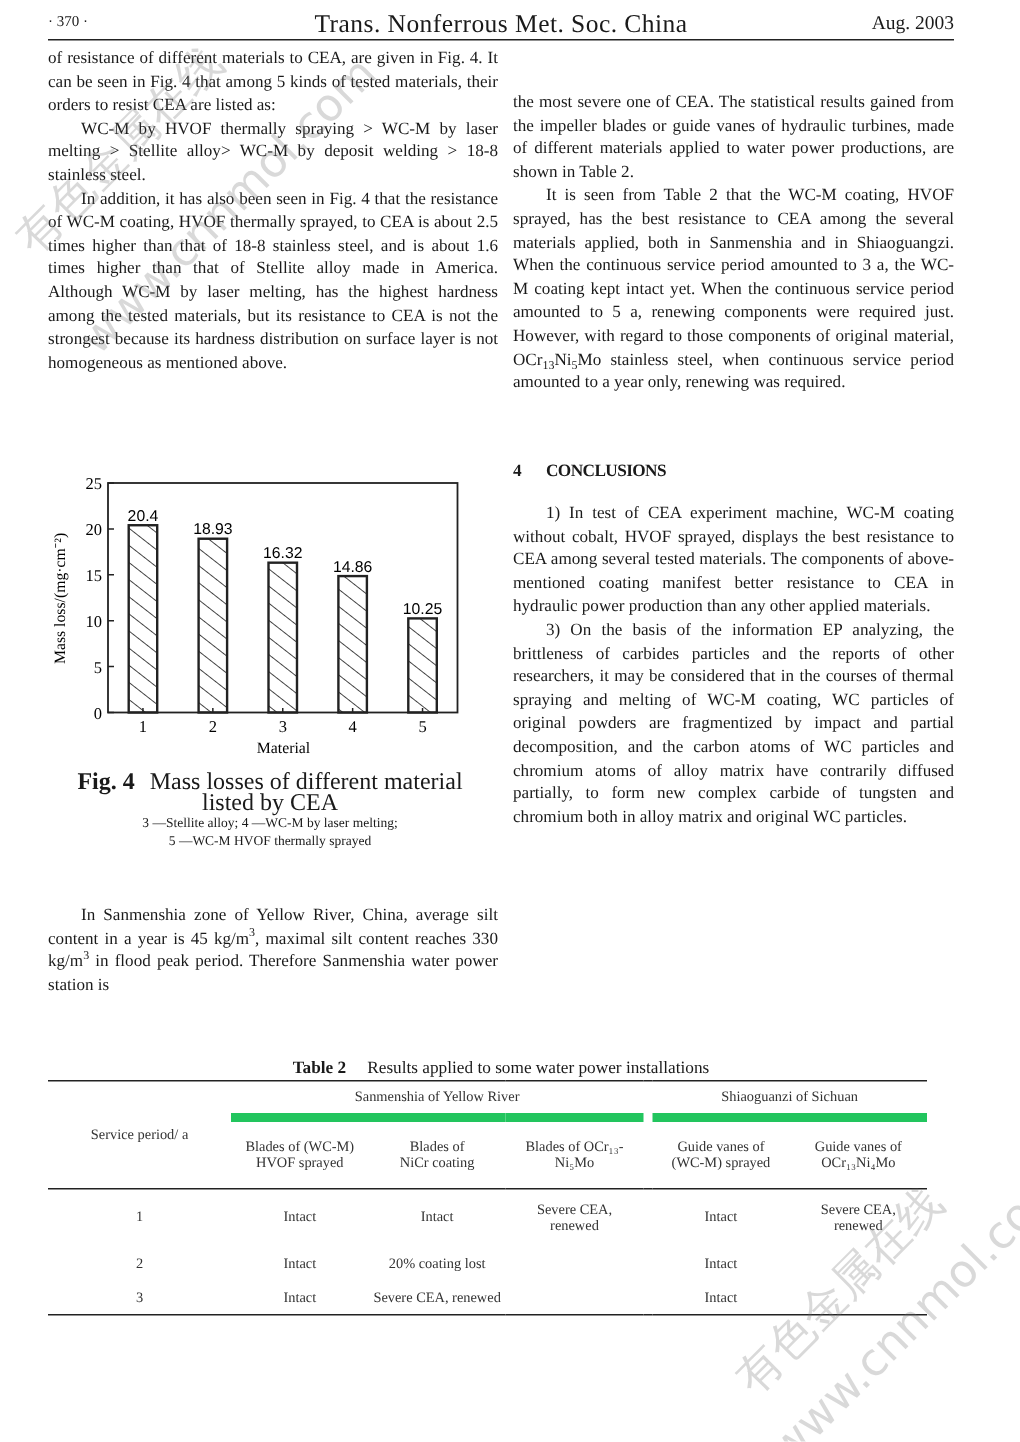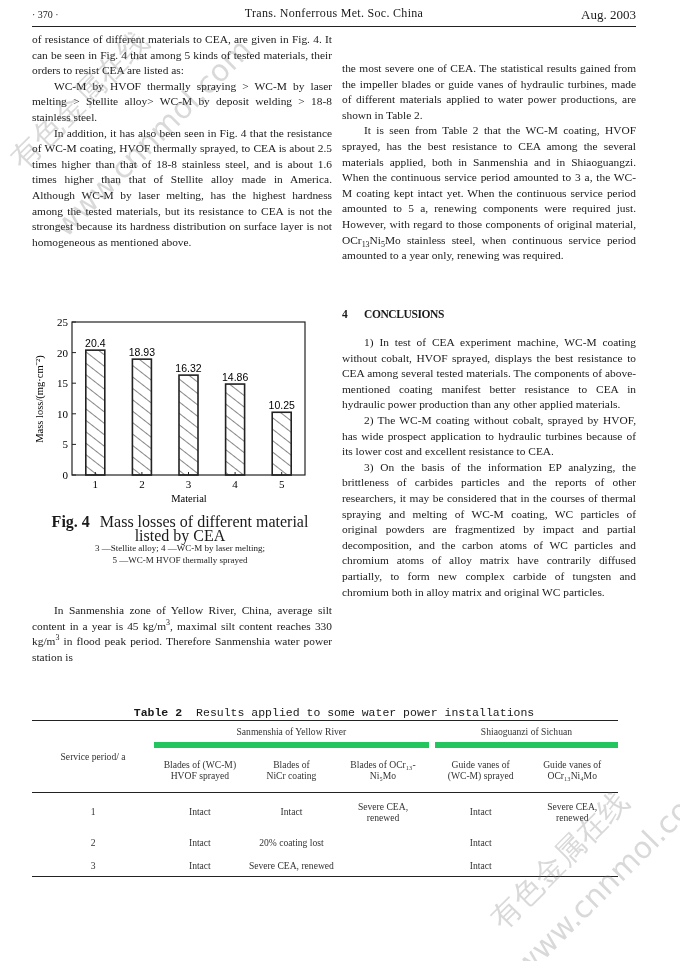--- a/index.html
+++ b/index.html
@@ -1,38 +1,38 @@
 <!DOCTYPE html>
 <html><head>
 <meta charset="utf-8">
 <style>
   html, body { margin:0; padding:0; background:#ffffff; }
   body { width:680px; height:961px; position:relative; overflow:hidden;
          font-family:"Liberation Serif", "DejaVu Serif", serif; color:#1a1a1a; }
   .abs { position:absolute; }
   #header { left:32px; top:6px; width:604px; height:20px; }
   #header .pg { position:absolute; left:0; top:3px; font-size:10px; }
-  #header .jt { position:absolute; left:0; width:100%; top:0; text-align:center; font-size:12px; letter-spacing:0.3px; }
+  #header .jt { position:absolute; left:0; width:100%; top:0; text-align:center; font-size:17px; letter-spacing:0.3px; }
   #header .dt { position:absolute; right:0; top:1px; font-size:13px; }
   #header-rule { left:32px; top:26px; width:604px; height:0; border-top:1.6px solid #222; }
   .col { font-size:11.4px; line-height:15.6px; text-align:justify; }
   .col p { margin:0; }
   .ind { text-indent:22px; }
   #left-top { left:32px; top:32px; width:300px; }
   #right-top { left:342px; top:32px; width:294px;margin-top:29px; }
   #concl-head { left:342px; top:308px; font-size:11.5px; font-weight:bold; letter-spacing:-0.4px; }
   #concl-head span { display:inline-block; }
   #right-concl { left:342px; top:335px; width:294px; }
   #chart { left:22px; top:314px; width:300px; height:195px; }
   #fig-caption { left:50px; top:515px; width:260px; text-align:center; }
   #fig-caption .title { font-size:16px; line-height:14px; }
   #fig-caption .title b { font-weight:bold; margin-right:10px; }
   #fig-caption .legend { font-size:9px; line-height:11.5px; }
   #left-bottom { left:32px; top:603px; width:300px; }
-  #table-title { left:32px; top:706px; width:604px; text-align:center; font-size:11.5px;font-family:Liberation Mono, monospace; }
+  #table-title { left:32px; top:706px; width:604px; text-align:center; font-size:11.5px; }
   #table-title b { margin-right:14px; }
   #table { left:32px; top:720px; width:586px; font-size:9.6px; color:#333; }
   table.t2 { border-collapse:collapse; width:100%; }
   table.t2 td { text-align:center; vertical-align:middle; padding:0; }
   .rule-top { border-top:1.4px solid #222; }
   .rule-bot { border-bottom:1.4px solid #222; }
   .sub-rule { border-bottom:6px solid #22c55e; }
   .watermark { position:absolute; color:rgba(120,120,120,0.28); font-family:"DejaVu Sans", sans-serif; pointer-events:none; white-space:nowrap; }
   sub, sup { font-size:70%; line-height:0; }
 </style>
@@ -116,21 +116,20 @@
   <p>the most severe one of CEA. The statistical results gained from the impeller blades or guide vanes of hydraulic turbines, made of different materials applied to water power productions, are shown in Table 2.</p>
   <p class="ind"><span>It is seen from Table 2 that the WC-M coating, HVOF sprayed, has the best resistance to CEA among the several materials applied, both in Sanmenshia and in Shiaoguangzi. When the continuous service period amounted to 3 a, the WC-M coating kept intact yet. When the continuous service period amounted to 5 a, renewing components were required just. However, with regard to those components of original material, OCr</span><sub>13</sub><span>Ni</span><sub>5</sub><span>Mo stainless steel, when continuous service period amounted to a year only, renewing was required.</span></p>
 </div>
 
 <div id="concl-head" class="abs">
   <span style="width:22px">4</span><span>CONCLUSIONS</span>
 </div>
 
 <div id="right-concl" class="abs col">
   <p class="ind">1) In test of CEA experiment machine, WC-M coating without cobalt, HVOF sprayed, displays the best resistance to CEA among several tested materials. The components of above-mentioned coating manifest better resistance to CEA in hydraulic power production than any other applied materials.</p>
-  <p class="ind">2) The WC-M coating without cobalt, sprayed by HVOF, has wide prospect application to hydraulic turbines because of its lower cost and excellent resistance to CEA.</p>
   <p class="ind">3) On the basis of the information EP analyzing, the brittleness of carbides particles and the reports of other researchers, it may be considered that in the courses of thermal spraying and melting of WC-M coating, WC particles of original powders are fragmentized by impact and partial decomposition, and the carbon atoms of WC particles and chromium atoms of alloy matrix have contrarily diffused partially, to form new complex carbide of tungsten and chromium both in alloy matrix and original WC particles.</p>
 </div>
 
 <div id="table-title" class="abs">
   <b>Table 2</b><span>Results applied to some water power installations</span>
 </div>
 <div id="table" class="abs">
   <table class="t2">
     <tbody>
         <tr class="rule-top" style="height:24px">

